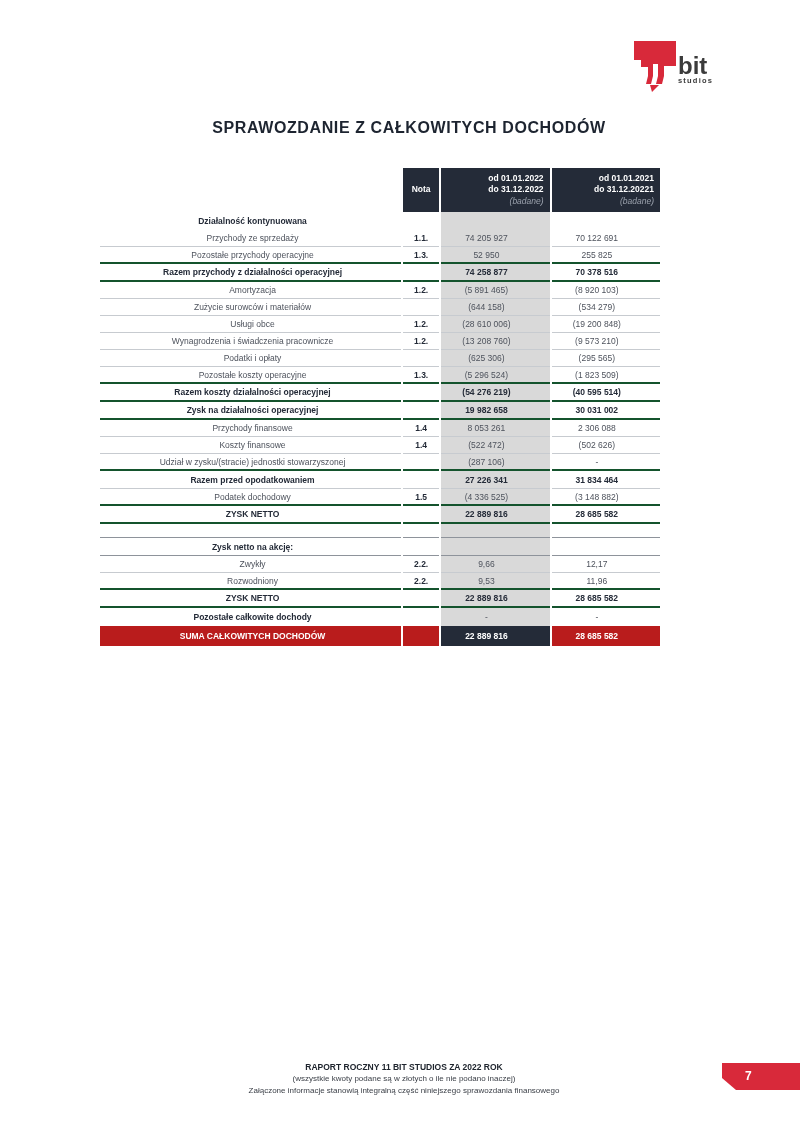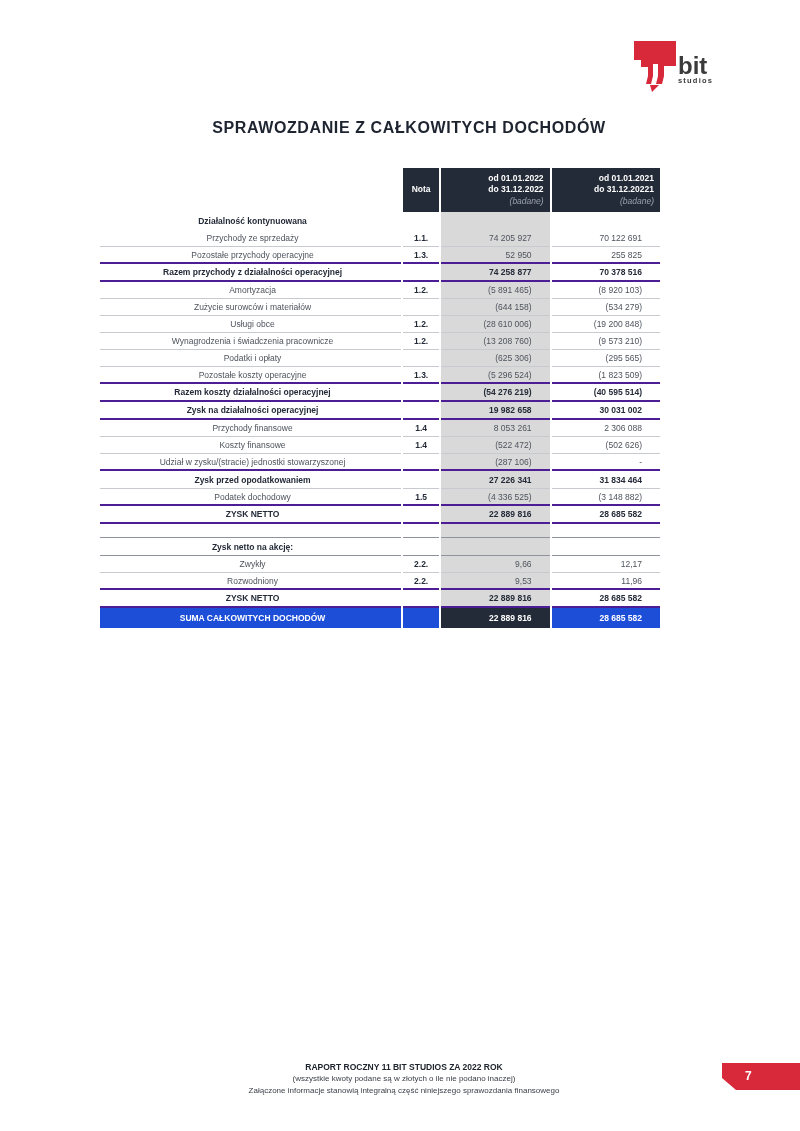--- a/index.html
+++ b/index.html
@@ -55,41 +55,41 @@
     line-height: 1.3;
     margin-top: 32px;
   }
   .th-nota { text-align: center; }
   .th-period { text-align: right; padding-right: 6px; }
   .th-period .badane { font-weight: normal; font-style: italic; color: #9aa1ac; }
 
   tbody td { vertical-align: middle; padding-top: 0; padding-bottom: 0; }
   td.cell-label { padding-left: 4px; text-align: center; }
   td.cell-nota  { text-align: center; font-weight: bold; color: #242b38; }
-  td.cell-num   { text-align: right; padding-right: 18px; }
+  td.cell-num   { text-align: center; padding-right: 18px; }
   td.col2022    { background: #d9d9d9; }
 
   tr.r-regular td { height: 17px; }
   tr.r-section td { height: 18px; }
   tr.r-section .cell-label { font-weight: bold; color: #242b38; }
   tr.r-total td { height: 18px; }
   tr.r-total .cell-label, tr.r-total .cell-num { font-weight: bold; color: #242b38; }
   tr.r-boldlabel td { height: 18px; }
   tr.r-boldlabel .cell-label { font-weight: bold; color: #242b38; }
   tr.r-blank td { height: 14px; }
   tr.r-suma td {
     height: 20px;
-    background: #1d4ed8;
+    background: #b91c1c;
     color: #ffffff;
     font-weight: bold;
   }
   tr.r-suma td.col2022 { background: #242b38; }
 
   tr.b-thin td   { border-bottom: 1px solid #c7cbd0; }
-  tr.b-dark td   { border-bottom: 2px solid #4c1d95; }
+  tr.b-dark td   { border-bottom: 2px solid #14532d; }
   tr.b-medium td { border-bottom: 1px solid #8e939b; }
   tr.b-none td   { border-bottom: none; }
 
   
   .footer {
     position: absolute;
     left: 8px; right: 0;
     top: 1061px;
     text-align: center;
     color: #3c4048;
@@ -246,21 +246,21 @@
             <td class="cell-num col2022">(522 472)</td>
             <td class="cell-num">(502 626)</td>
           </tr>
           <tr class="r-regular b-dark">
             <td class="cell-label">Udział w zysku/(stracie) jednostki stowarzyszonej</td>
             <td class="cell-nota"></td>
             <td class="cell-num col2022">(287 106)</td>
             <td class="cell-num">-</td>
           </tr>
           <tr class="r-total b-thin">
-            <td class="cell-label">Zysk przed opodatkowaniem</td>
+            <td class="cell-label">Razem przed opodatkowaniem</td>
             <td class="cell-nota"></td>
             <td class="cell-num col2022">27 226 341</td>
             <td class="cell-num">31 834 464</td>
           </tr>
           <tr class="r-regular b-dark">
             <td class="cell-label">Podatek dochodowy</td>
             <td class="cell-nota">1.5</td>
             <td class="cell-num col2022">(4 336 525)</td>
             <td class="cell-num">(3 148 882)</td>
           </tr>
@@ -292,20 +292,26 @@
             <td class="cell-label">Rozwodniony</td>
             <td class="cell-nota">2.2.</td>
             <td class="cell-num col2022">9,53</td>
             <td class="cell-num">11,96</td>
           </tr>
           <tr class="r-total b-dark">
             <td class="cell-label">ZYSK NETTO</td>
             <td class="cell-nota"></td>
             <td class="cell-num col2022">22 889 816</td>
             <td class="cell-num">28 685 582</td>
+          </tr>
+          <tr class="r-boldlabel b-none">
+            <td class="cell-label">Pozostałe całkowite dochody</td>
+            <td class="cell-nota"></td>
+            <td class="cell-num col2022">-</td>
+            <td class="cell-num">-</td>
           </tr>
           <tr class="r-suma b-none">
             <td class="cell-label">SUMA CAŁKOWITYCH DOCHODÓW</td>
             <td class="cell-nota"></td>
             <td class="cell-num col2022">22 889 816</td>
             <td class="cell-num">28 685 582</td>
           </tr>
         </tbody>
     </table>
   </div>

